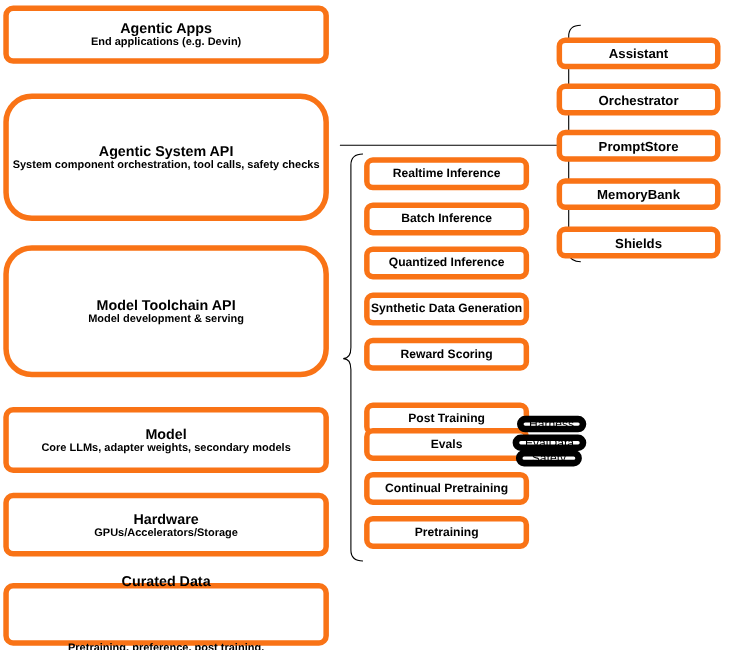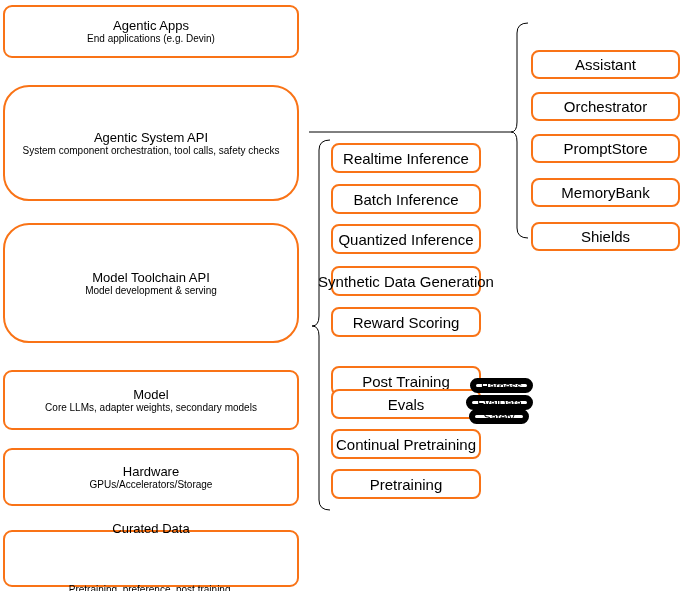--- a/index.html
+++ b/index.html
@@ -8,55 +8,55 @@
     width: 682px;
     height: 591px;
     background: #ffffff;
     font-family: "Liberation Sans", sans-serif;
     color: #000000;
     overflow: hidden;
   }
   .node {
     position: absolute;
     background: #ffffff;
-    border: 2px solid #f97316;
+    border: 5px solid #f97316;
     box-sizing: border-box;
     display: flex;
     flex-direction: column;
     align-items: center;
     justify-content: center;
     text-align: center;
+    font-weight: bold;
   }
   .layer {
     left: 3px;
     width: 296px;
     border-radius: 9px;
     z-index: 2;
   }
   .layer.big { border-radius: 26px; }
   .layer .title { font-size: 13px; line-height: 15px; }
   .layer .subtitle { font-size: 10px; line-height: 12px; margin-top: 0; }
   .tool {
     left: 331px;
     width: 150px;
     height: 30px;
     border-radius: 8px;
-    font-size: 15px;
+    font-size: 11px;
     white-space: nowrap;
     z-index: 2;
   }
   .comp {
-    left: 531px;
+    left: 506px;
     width: 149px;
     height: 29px;
     border-radius: 8px;
-    font-size: 15px;
+    font-size: 12px;
     white-space: nowrap;
     z-index: 2;
-    margin-top: 16px;
   }
   .pill {
     position: absolute;
     background: #ffffff;
     border: 6px solid #000000;
     border-radius: 8px;
     box-sizing: border-box;
     font-size: 11px;
     line-height: 12px;
     white-space: nowrap;

